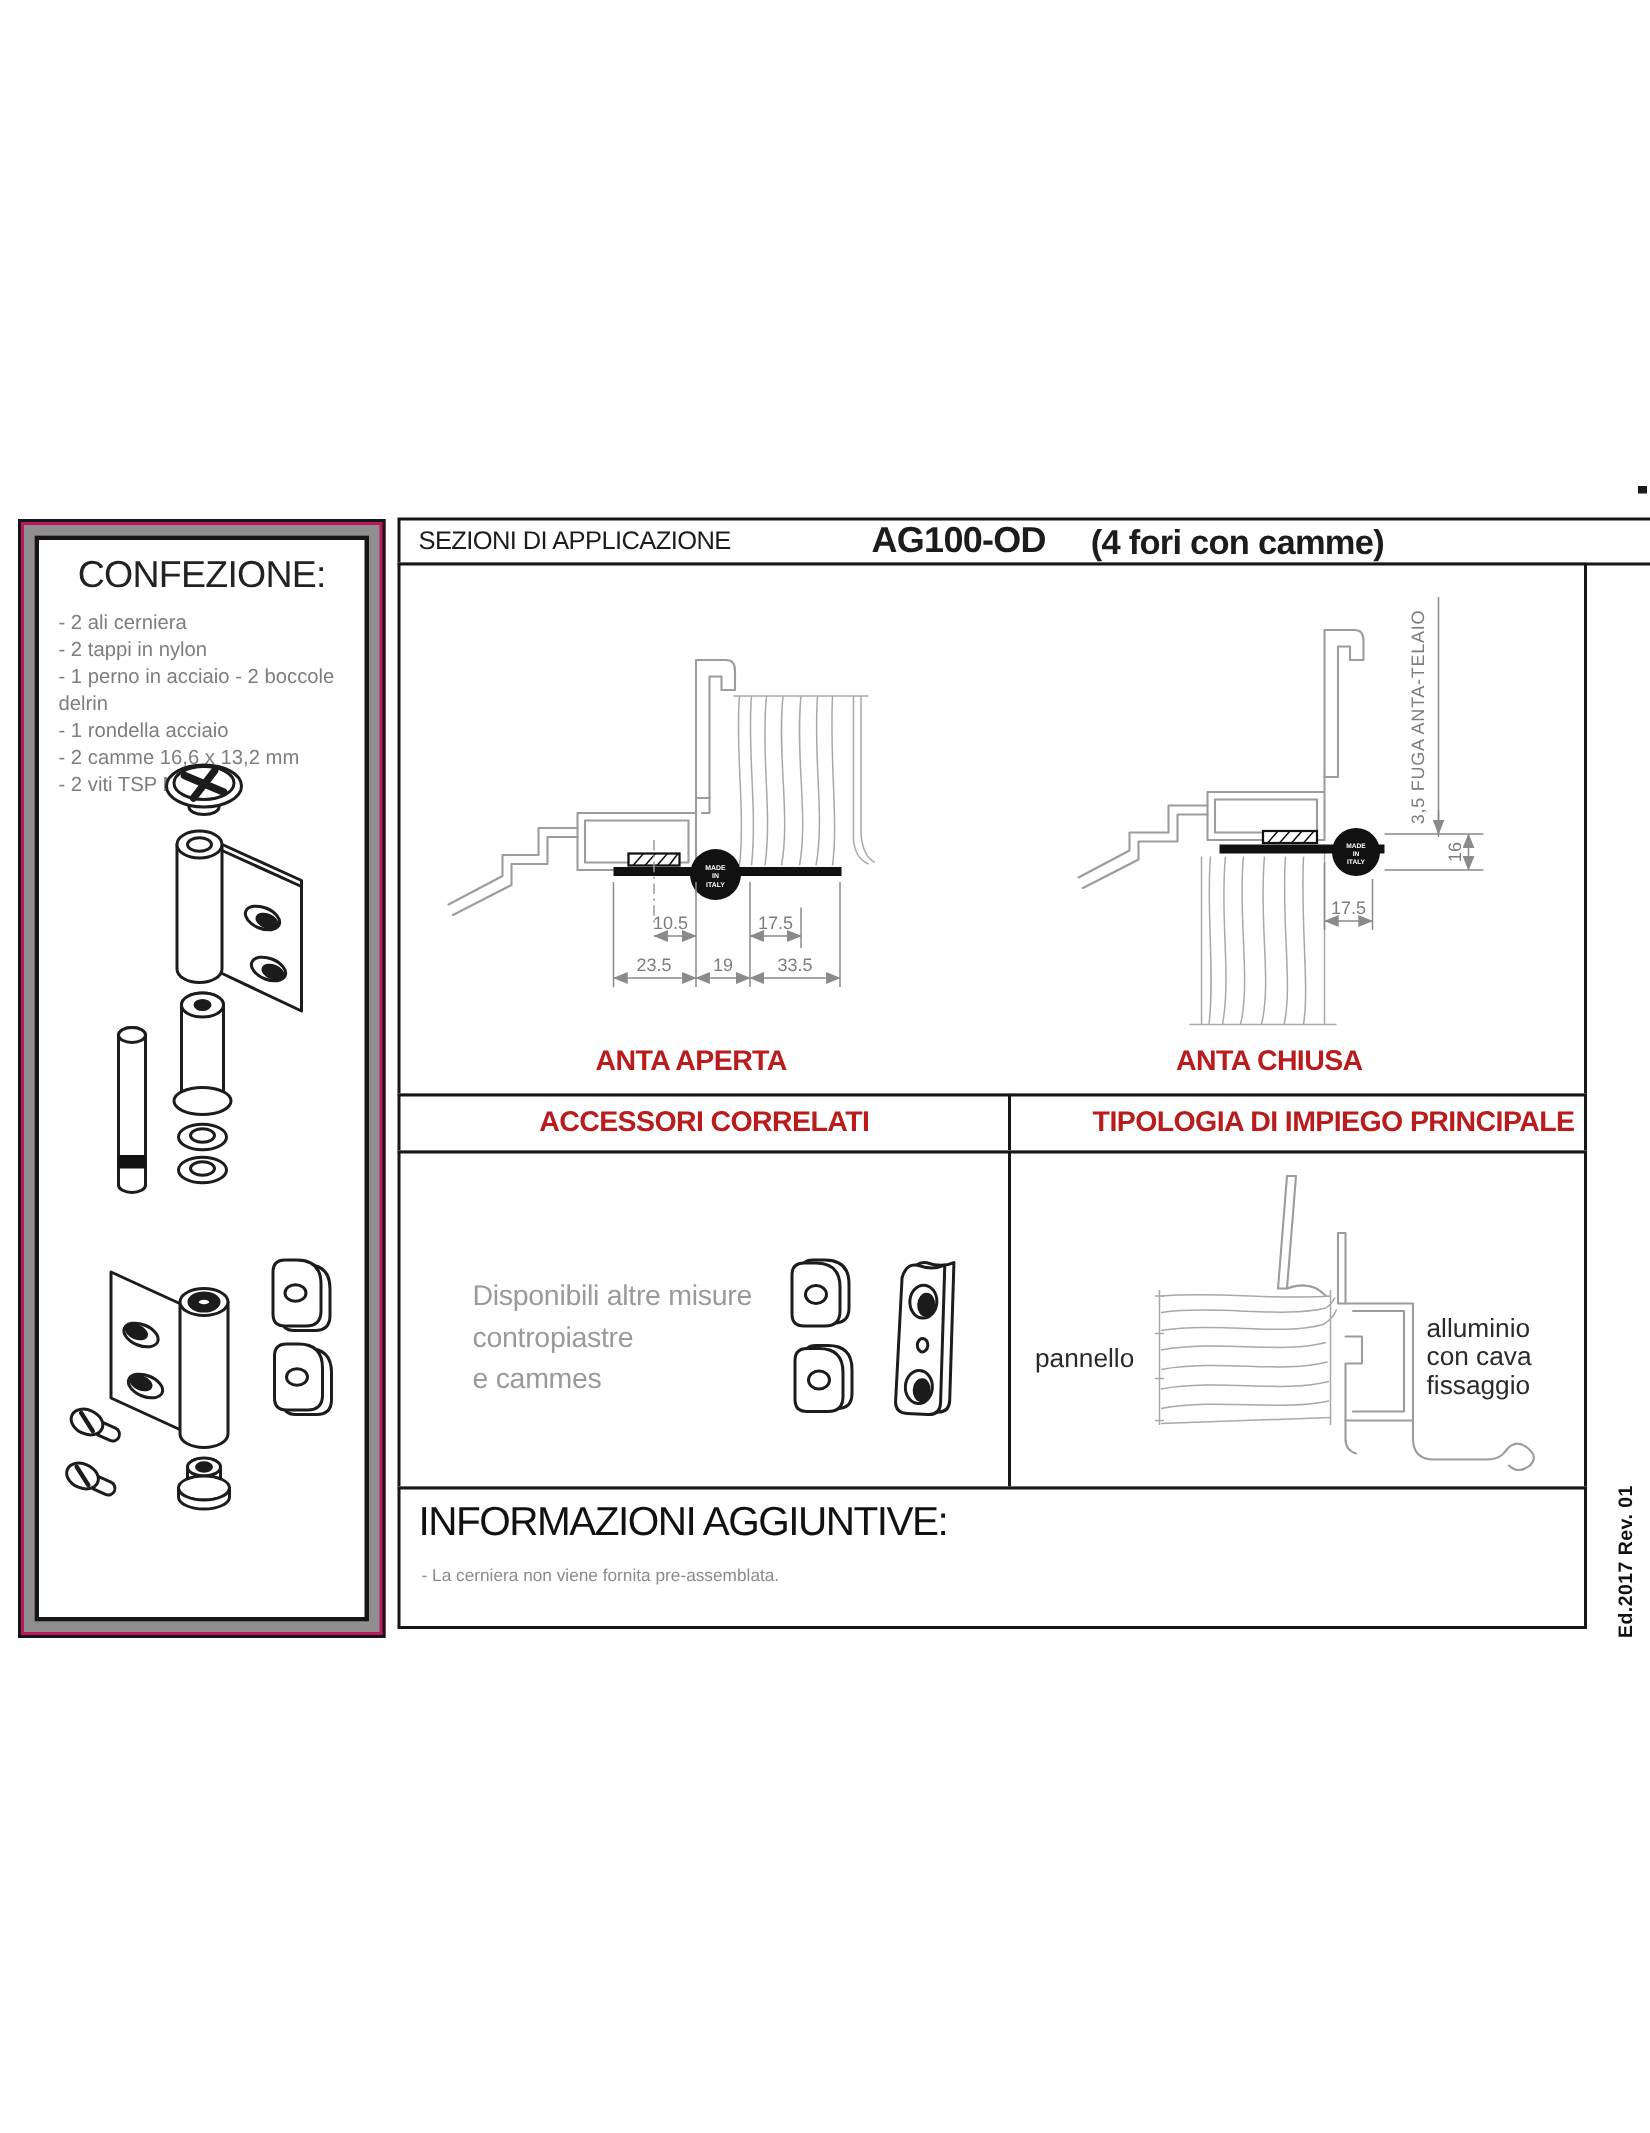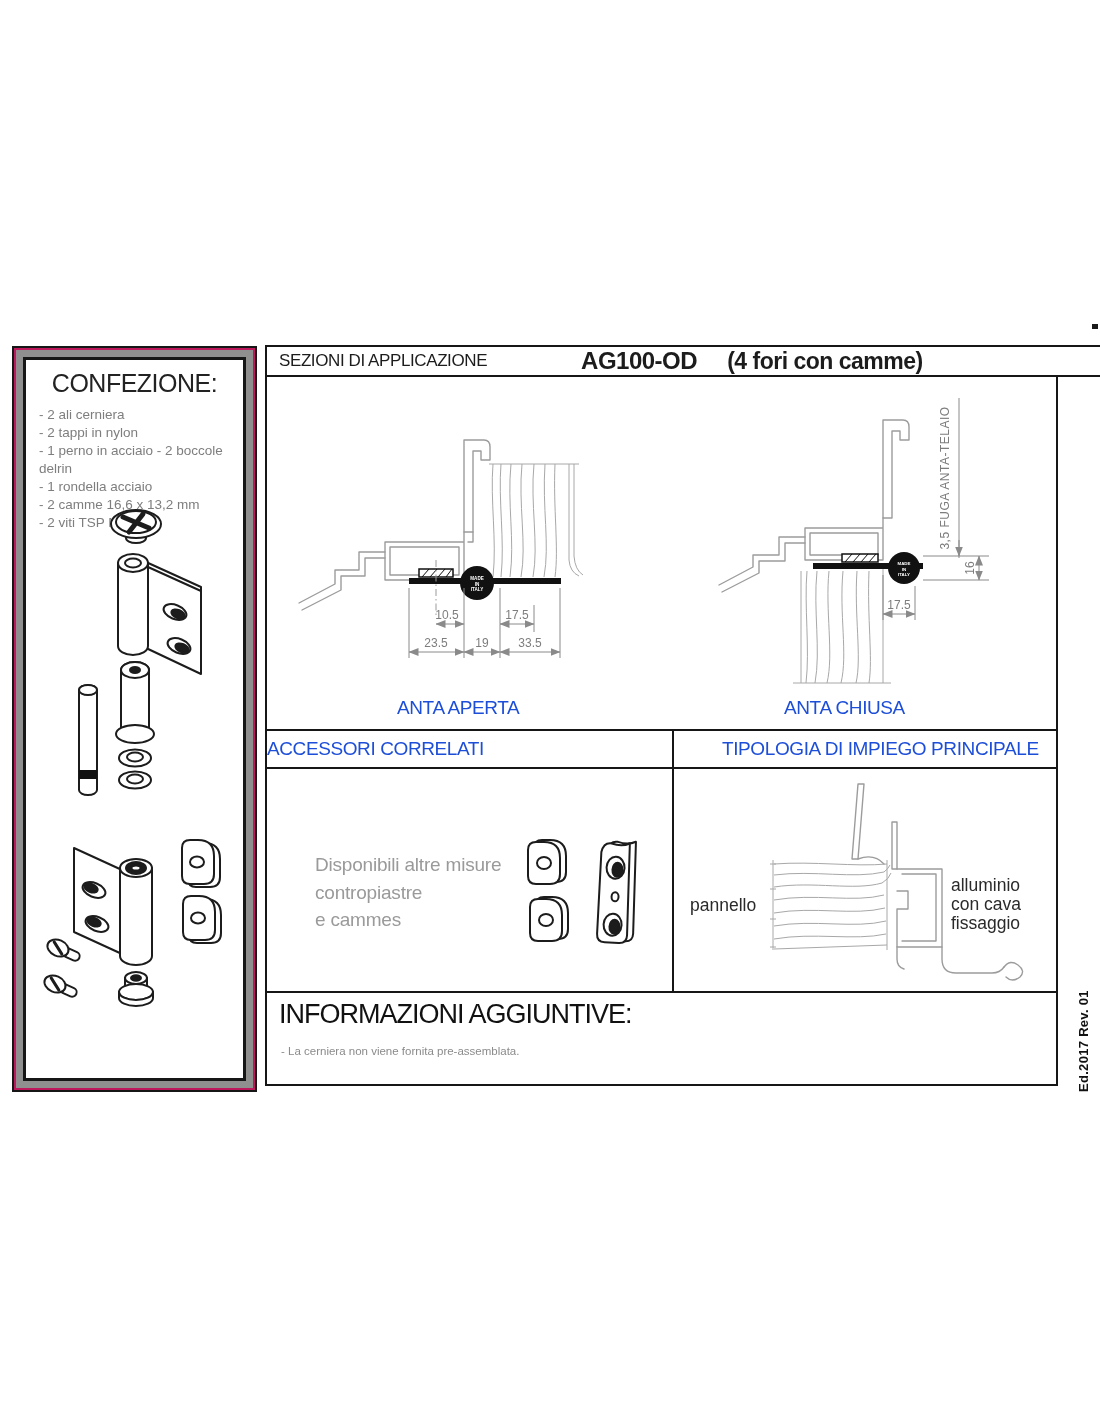--- a/index.html
+++ b/index.html
@@ -1,21 +1,21 @@
 <!DOCTYPE html>
 <html><head>
 <meta charset="utf-8">
 <style>
   html,body{margin:0;padding:0;background:#fff;}
   body{width:1100px;height:1422px;position:relative;font-family:"Liberation Sans",sans-serif;
        -webkit-font-smoothing:antialiased;color:#1c1c1c;}
   .abs{position:absolute;box-sizing:border-box;}
   .box{position:absolute;box-sizing:border-box;border:2px solid #161616;background:#fff;}
-  .hdrtext{font-size:19px;letter-spacing:-0.4px;color:#1d4ed8;white-space:nowrap;}
-  .centerflex{display:flex;align-items:center;justify-content:flex-start;}
+  .hdrtext{font-size:19px;letter-spacing:-0.4px;color:#b91c1c;white-space:nowrap;font-weight:bold;}
+  .centerflex{display:flex;align-items:center;justify-content:center;}
   svg{display:block;}
   svg text{font-family:"Liberation Sans",sans-serif;}
   .dimtxt{font-size:12px;fill:#7d7d7d;}
   .profile{stroke:#9c9c9c;stroke-width:1.4;fill:none;stroke-linejoin:round;stroke-linecap:round;}
   .grain{stroke:#a8a8a8;stroke-width:1;fill:none;}
   .dimline{stroke:#8a8a8a;stroke-width:1;fill:none;}
   .ink{stroke:#1c1c1c;stroke-width:2;fill:#fff;stroke-linejoin:round;stroke-linecap:round;}
   .conf-list{font-size:13.5px;color:#7e7e7e;line-height:1.34;margin:8px 0 0 13px;padding-right:8px;}
   .note-line{font-size:11.5px;color:#8b8b8b;line-height:1.5;}
 </style>

